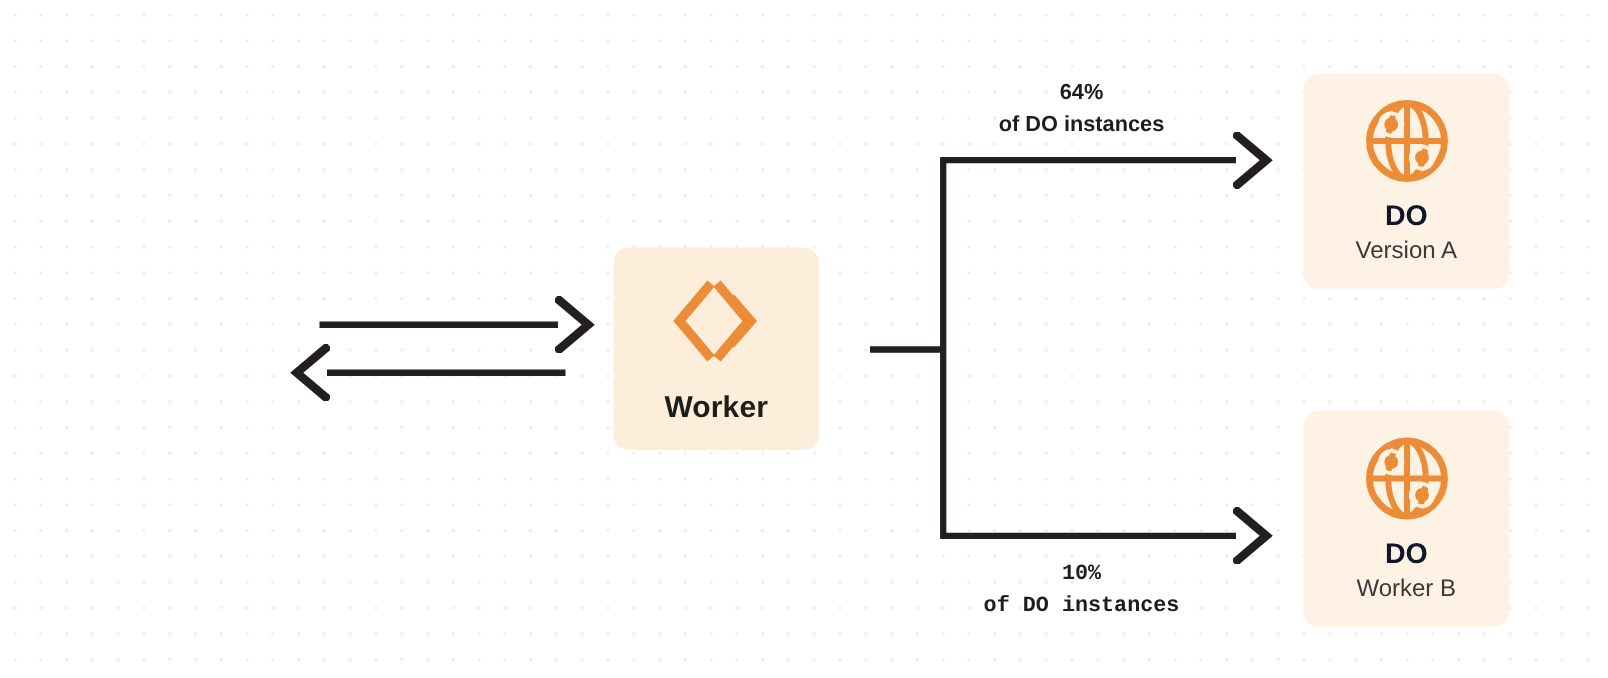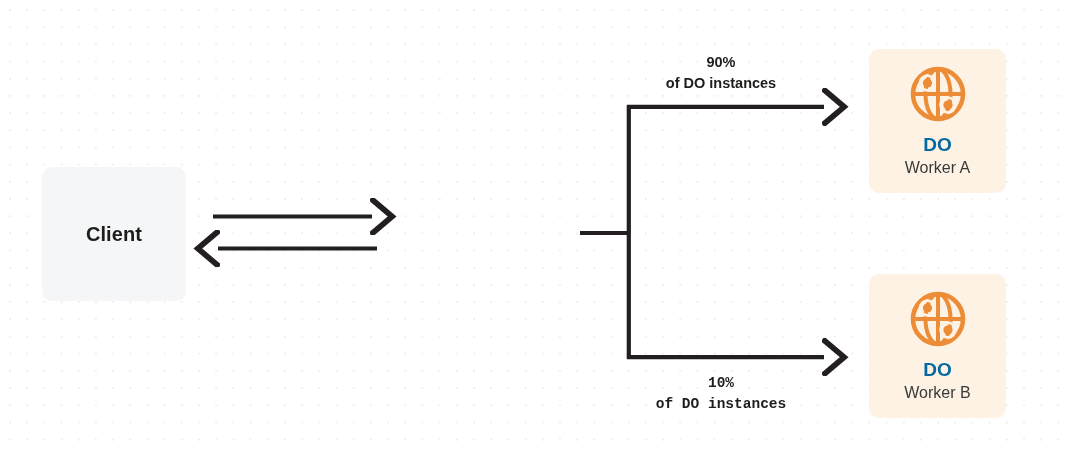--- a/index.html
+++ b/index.html
@@ -79,21 +79,21 @@
     font-size: 20px;
     font-weight: bold;
     color: #1d1d1b;
     letter-spacing: 0.1px;
     line-height: 1.1;
   }
 
   .node-title-do {
     font-size: 19px;
     font-weight: bold;
-    color: #0369a1;
+    color: #0f172a;
     margin-top: 2px;
     line-height: 1.15;
     text-align: center;
   }
 
   .node-sub {
     font-size: 16px;
     font-weight: normal;
     color: #3a3a38;
     margin-top: 2px;
@@ -166,61 +166,68 @@
 
     <g>
       <line x1="627" y1="106.8" x2="824" y2="106.8" stroke="#231f20" stroke-width="4.2" marker-end="url(#arrowRight)"></line>
     </g>
 
     <g>
       <line x1="627" y1="357.2" x2="824" y2="357.2" stroke="#231f20" stroke-width="4.2" marker-end="url(#arrowRight)"></line>
     </g>
   </svg>
 
-  <div class="node node-client">
-    <span class="node-title">Client</span>
-  </div>
-
+
+  <div class="node node-worker">
+    <span class="icon-worker">
+      <svg width="62" height="62" viewBox="0 0 62 62" xmlns="http://www.w3.org/2000/svg">
+        <path d="M 27 6 L 6 31 L 27 56" fill="none" stroke="#ed8c37" stroke-width="6.4" stroke-linejoin="miter" stroke-linecap="butt"></path>
+        <path d="M 31 6 L 52 31 L 31 56" fill="none" stroke="#ed8c37" stroke-width="6.4" stroke-linejoin="miter" stroke-linecap="butt"></path>
+        <path d="M 40 15.5 L 53.5 31 L 40 46.5" fill="none" stroke="#ed8c37" stroke-width="6.4" stroke-linejoin="miter" stroke-linecap="butt"></path>
+      </svg>
+    </span>
+    <span class="node-title">Worker</span>
+  </div>
 
   <div class="node node-do-a">
     <span class="icon-globe">
       <svg width="60" height="60" viewBox="0 0 60 60" xmlns="http://www.w3.org/2000/svg">
         <circle cx="30" cy="30" r="25" fill="none" stroke="#ed8c37" stroke-width="4.6"></circle>
         <line x1="30" y1="5.2" x2="30" y2="54.8" stroke="#ed8c37" stroke-width="4"></line>
         <line x1="6" y1="30" x2="54" y2="30" stroke="#ed8c37" stroke-width="4"></line>
         <ellipse cx="30" cy="30" rx="12.5" ry="25" fill="none" stroke="#ed8c37" stroke-width="4"></ellipse>
         <circle cx="19.5" cy="19" r="4.6" fill="#ed8c37"></circle>
         <circle cx="40" cy="41" r="4.6" fill="#ed8c37"></circle>
         <circle cx="19.5" cy="19" r="7.4" fill="none" stroke="#fdf2e4" stroke-width="2.6"></circle>
         <circle cx="40" cy="41" r="7.4" fill="none" stroke="#fdf2e4" stroke-width="2.6"></circle>
       </svg>
     </span>
     <span class="node-title-do">DO</span>
-    <span class="node-sub">Worker A</span>
+    <span class="node-sub">Version A</span>
   </div>
 
   <div class="node node-do-b">
     <span class="icon-globe">
       <svg width="60" height="60" viewBox="0 0 60 60" xmlns="http://www.w3.org/2000/svg">
         <circle cx="30" cy="30" r="25" fill="none" stroke="#ed8c37" stroke-width="4.6"></circle>
         <line x1="30" y1="5.2" x2="30" y2="54.8" stroke="#ed8c37" stroke-width="4"></line>
         <line x1="6" y1="30" x2="54" y2="30" stroke="#ed8c37" stroke-width="4"></line>
         <ellipse cx="30" cy="30" rx="12.5" ry="25" fill="none" stroke="#ed8c37" stroke-width="4"></ellipse>
         <circle cx="19.5" cy="19" r="4.6" fill="#ed8c37"></circle>
         <circle cx="40" cy="41" r="4.6" fill="#ed8c37"></circle>
         <circle cx="19.5" cy="19" r="7.4" fill="none" stroke="#fdf2e4" stroke-width="2.6"></circle>
         <circle cx="40" cy="41" r="7.4" fill="none" stroke="#fdf2e4" stroke-width="2.6"></circle>
       </svg>
     </span>
     <span class="node-title-do">DO</span>
     <span class="node-sub">Worker B</span>
   </div>
 
   <div class="edge-label edge-label-top">
-    <div>90%</div>
+    <div>64%</div>
     <div>of DO instances</div>
   </div>
 
   <div class="edge-label edge-label-bottom">
     <div>10%</div>
     <div>of DO instances</div>
   </div>
 
 </div>
 

